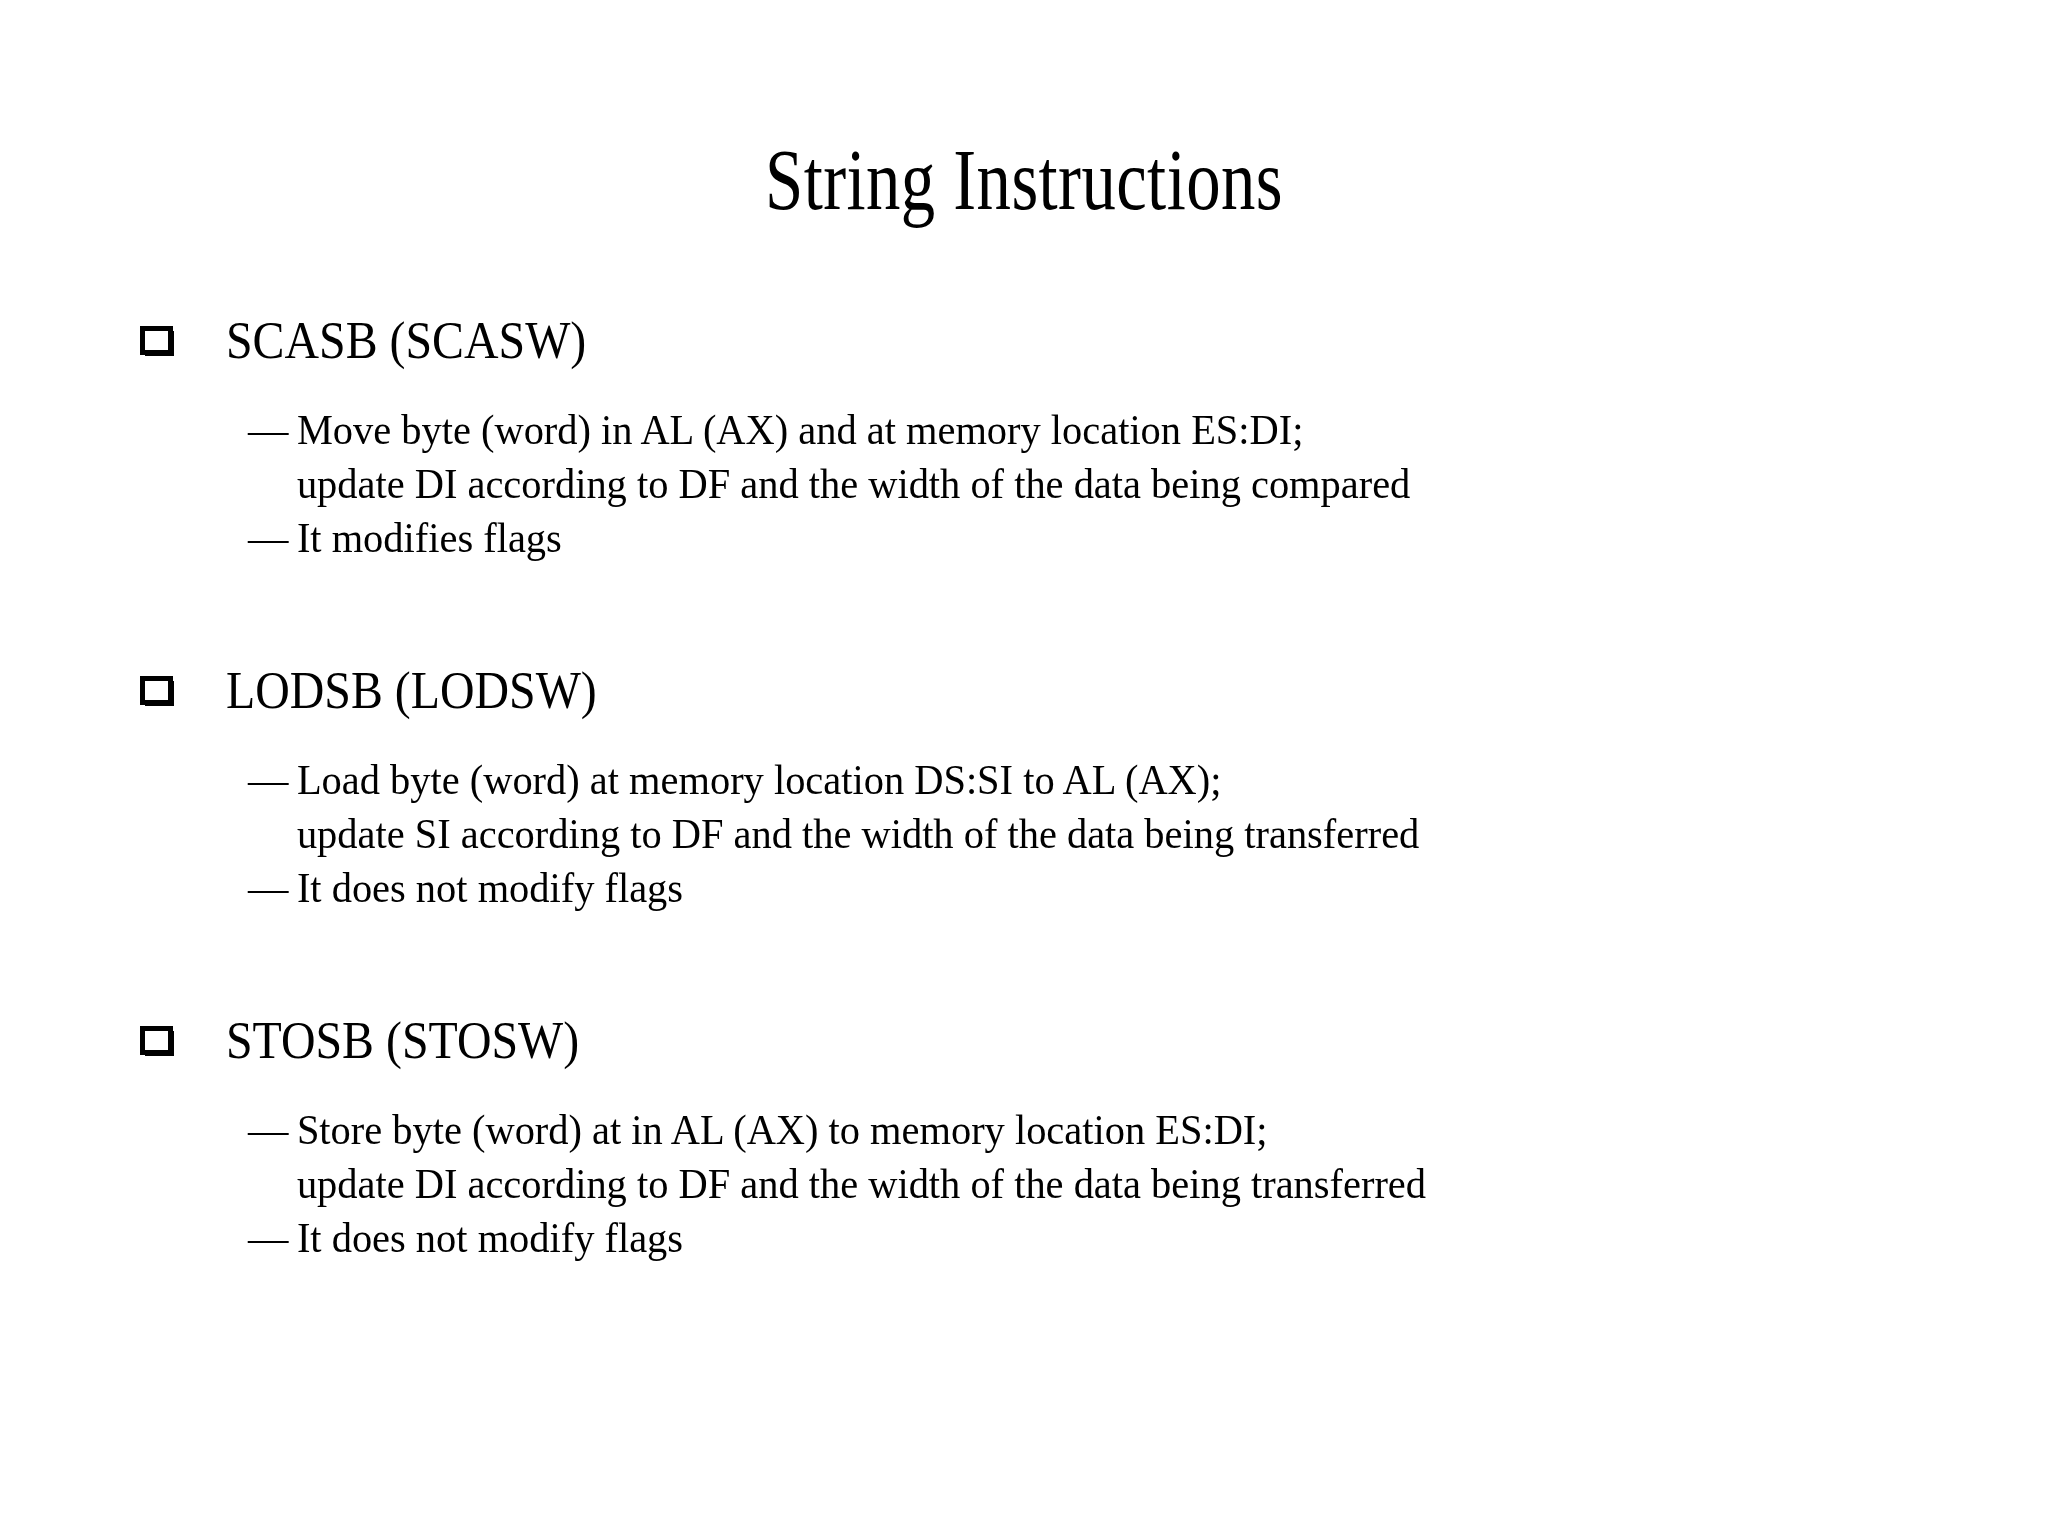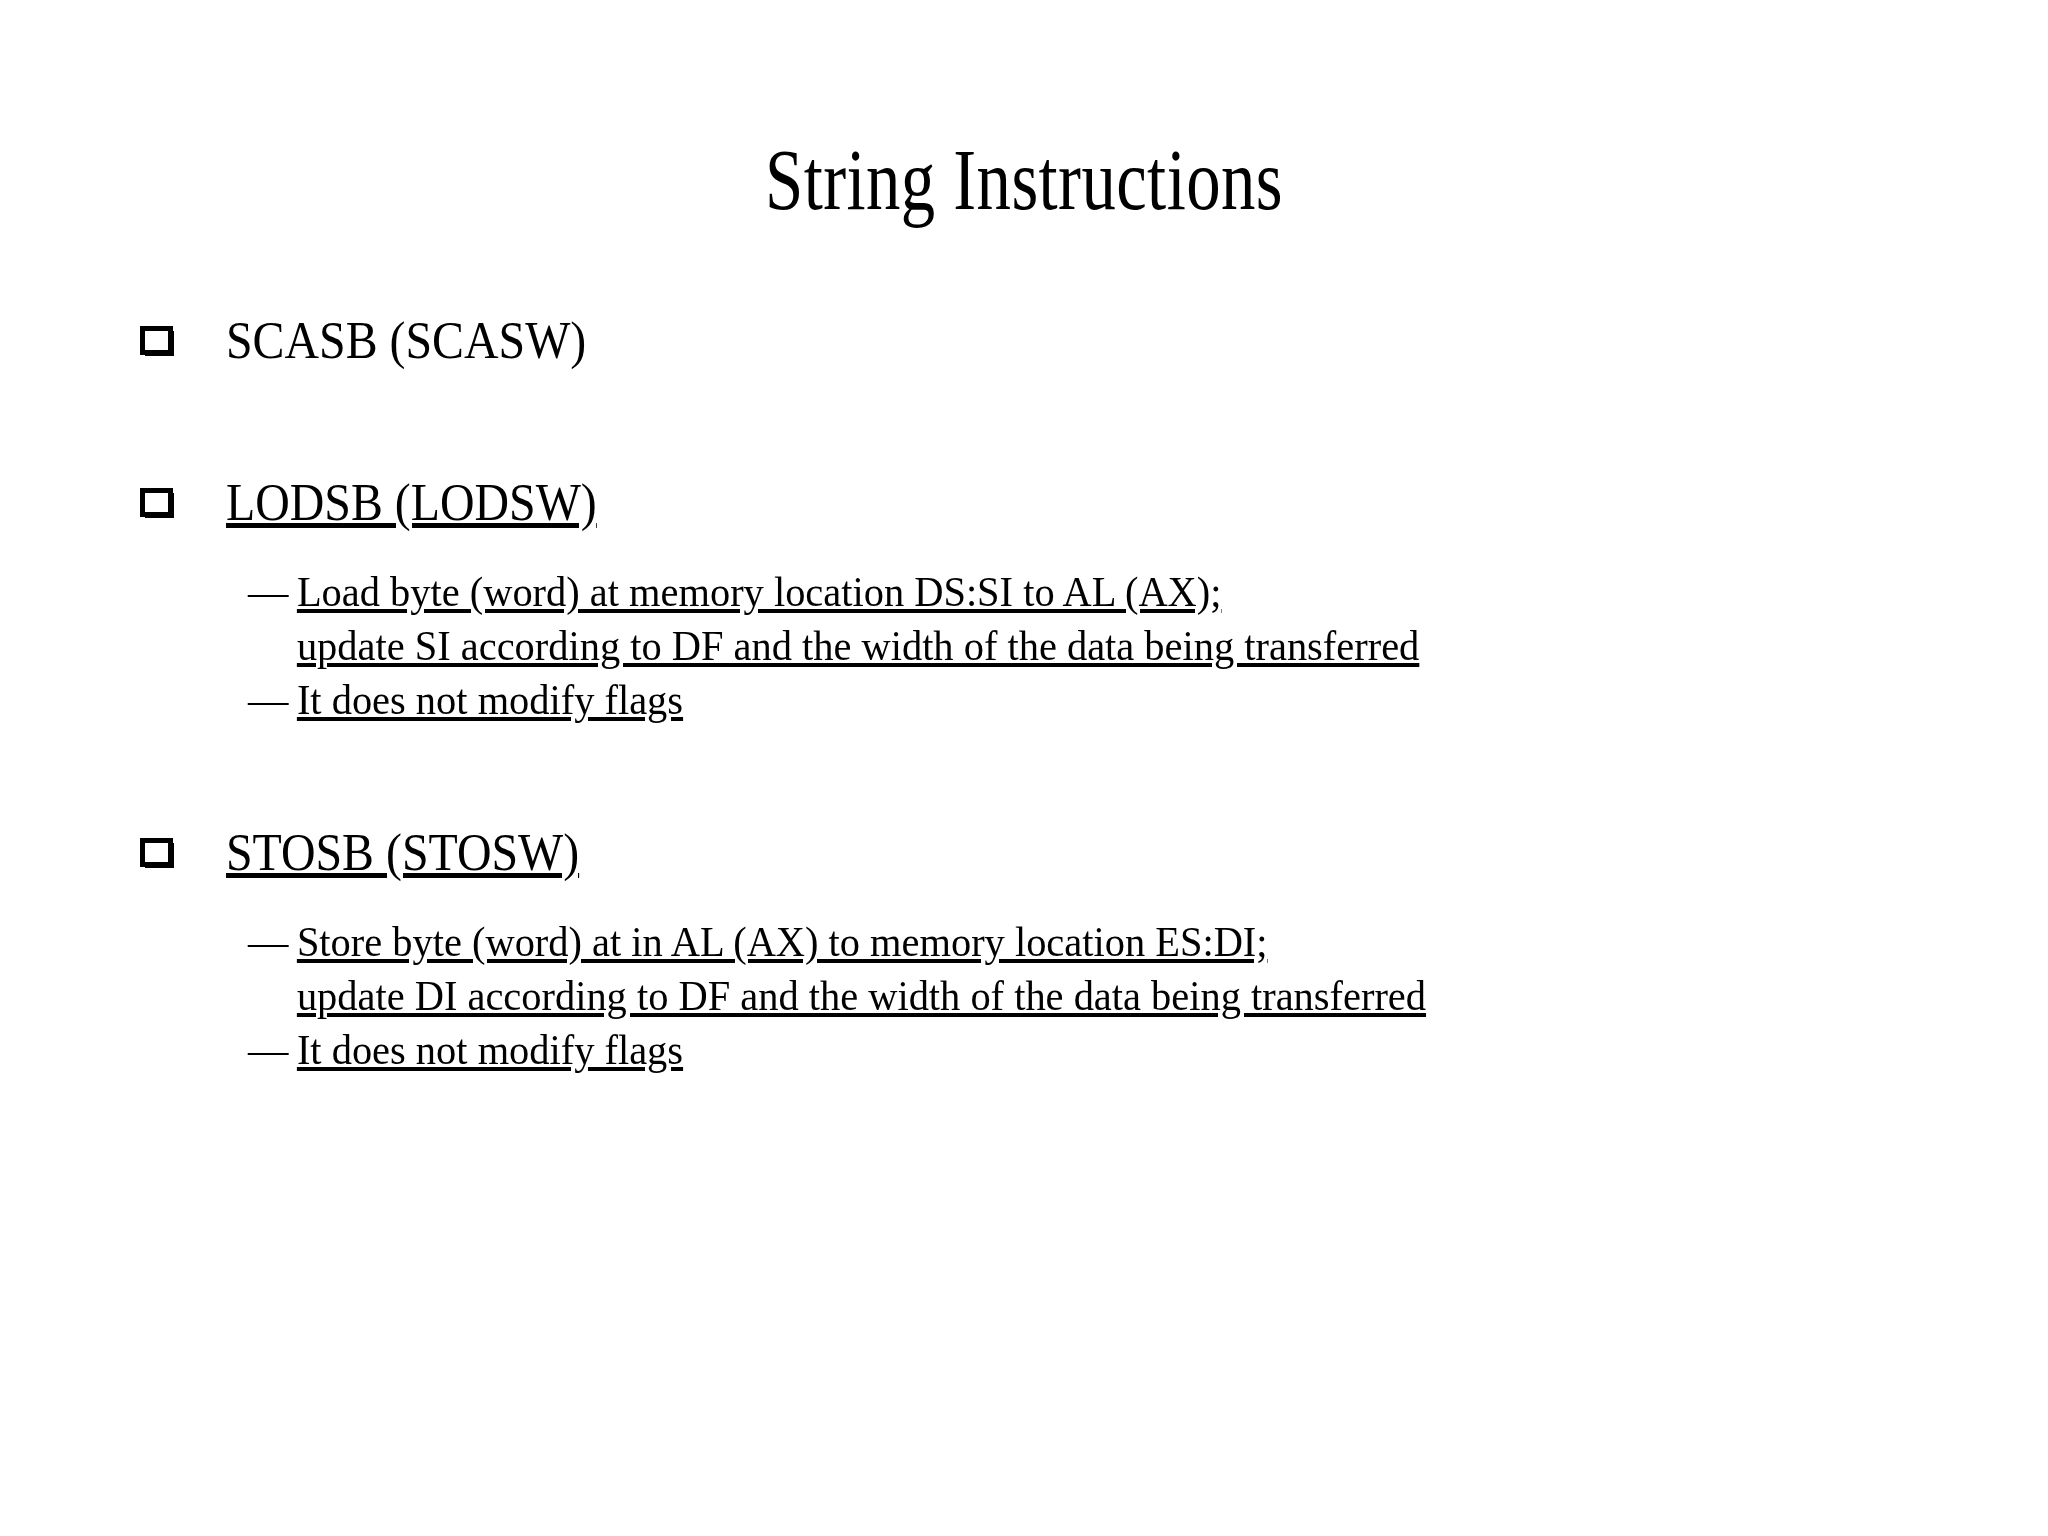--- a/index.html
+++ b/index.html
@@ -42,21 +42,21 @@
     position: absolute;
     left: 0;
     top: 286px;
     width: 2048px;
     margin-top: 29px;
   }
 
   .group {
     position: relative;
   }
-  .group + .group { margin-top: 100px; text-decoration: underline; }
+  .group + .group { margin-top: 100px; }
 
   
   .l1-row {
     position: relative;
     display: flex;
     align-items: flex-start;
     padding-left: 140px;
     height: 62px;
   }
   .bullet-square {
@@ -130,20 +130,29 @@
 
   <div class="slide-title">String Instructions</div>
 
   <div class="body-block">
 
     <div class="group">
       <div class="l1-row">
         <span class="bullet-square"></span>
         <span class="l1-label">SCASB (SCASW)</span>
       </div>
+      <div class="l2-list">
+        <div class="l2-item">
+          <span class="dash">—</span><span>Move byte (word) in AL (AX) and at memory location ES:DI;</span>
+        </div>
+        <div class="l2-cont">update DI according to DF and the width of the data being compared</div>
+        <div class="l2-item">
+          <span class="dash">—</span><span>It modifies flags</span>
+        </div>
+      </div>
     </div>
 
     <div class="group">
       <div class="l1-row">
         <span class="bullet-square"></span>
         <span class="l1-label">LODSB (LODSW)</span>
       </div>
       <div class="l2-list">
         <div class="l2-item">
           <span class="dash">—</span><span>Load byte (word) at memory location DS:SI to AL (AX);</span>

